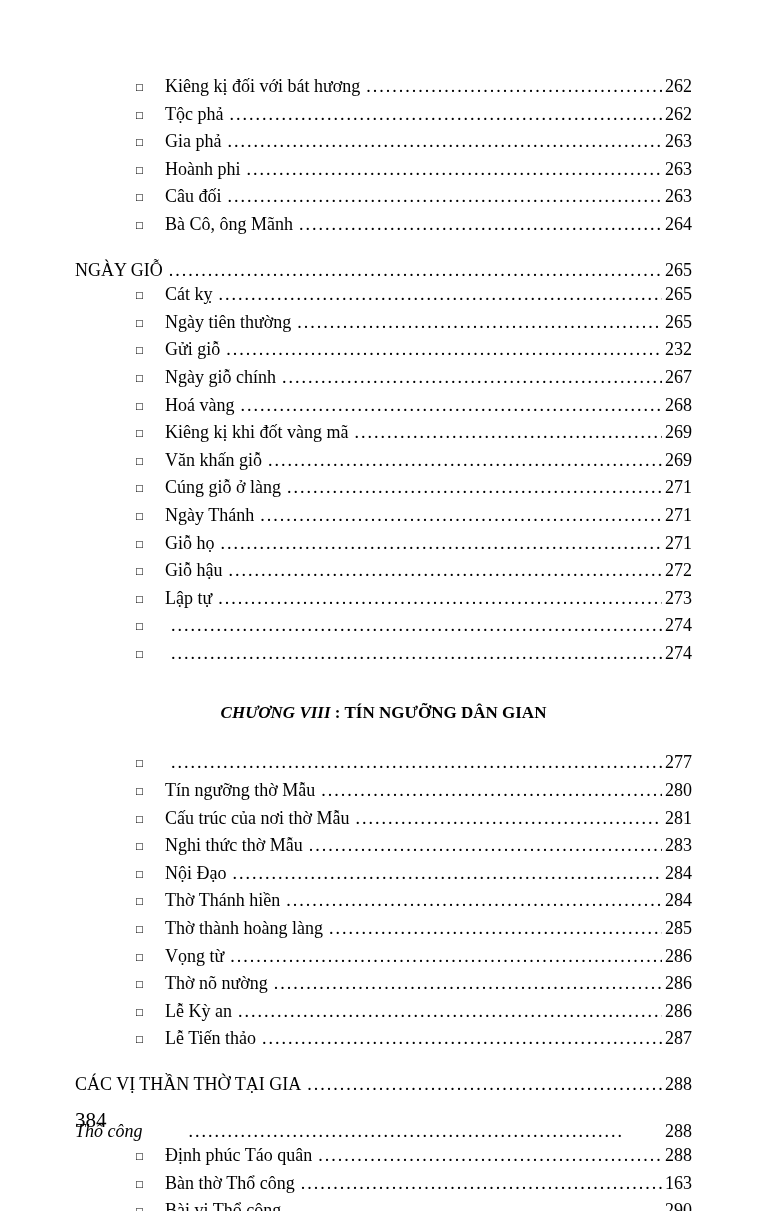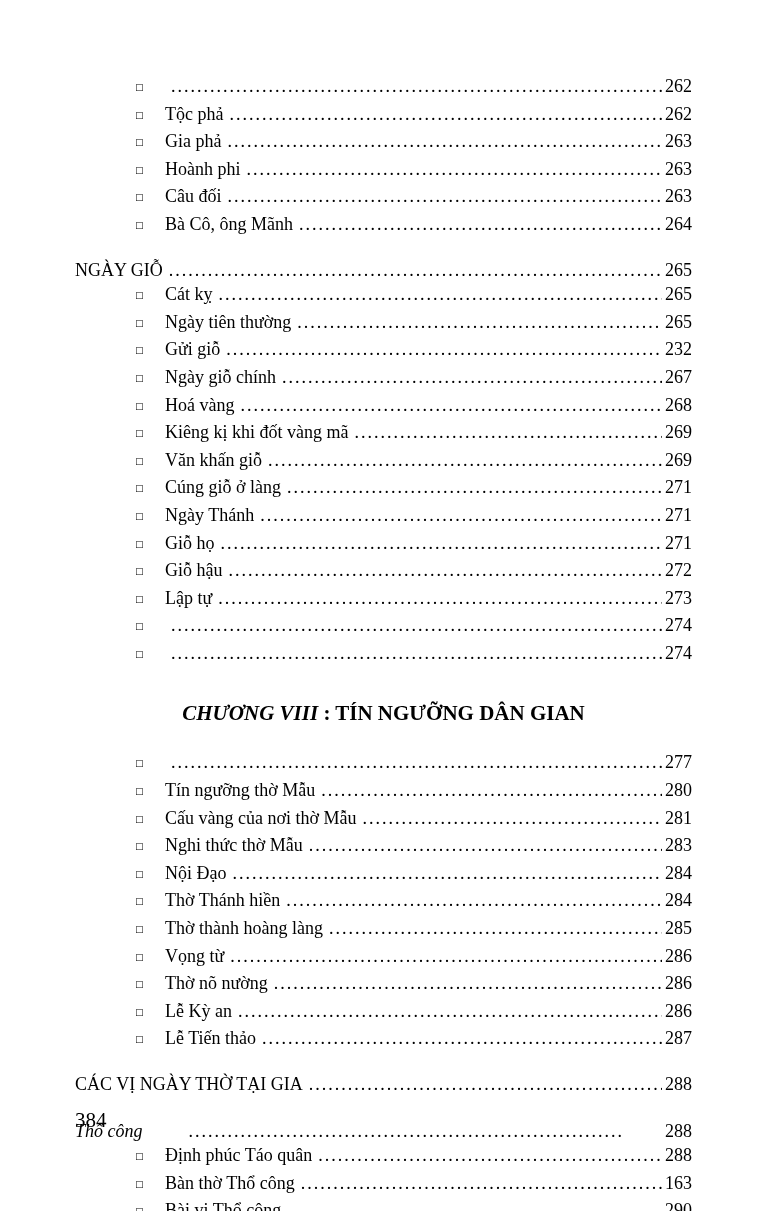--- a/index.html
+++ b/index.html
@@ -48,40 +48,41 @@
     letter-spacing: 2px;
     margin: 0 3px 0 6px;
     min-width: 10px;
   }
   .pagenum {
     flex: 0 0 auto;
     white-space: nowrap;
   }
   .chapter-heading {
     text-align: center;
-    font-size: 21px;
+    font-size: 17px;
     font-weight: bold;
     margin: 32px 0 24px 0;
     line-height: 26px;
   }
   .chapter-prefix { font-style: italic; }
   .page-number {
     position: absolute;
     left: 75px;
     bottom: 78px;
     font-size: 21px;
   }
 </style>
 </head>
 <body>
 
 <div class="page">
   <div class="toc" id="toc-container">
       <div class="toc-row item">
         <span class="bullet">□</span>
+        <span class="label">Kiêng kị đối với bát hương</span>
         <span class="dots">................................................................................................................................................................</span>
         <span class="pagenum">262</span>
       </div>
       <div class="toc-row item">
         <span class="bullet">□</span>
         <span class="label">Tộc phả</span>
         <span class="dots">................................................................................................................................................................</span>
         <span class="pagenum">262</span>
       </div>
       <div class="toc-row item">
@@ -202,21 +203,21 @@
         <span class="pagenum">277</span>
       </div>
       <div class="toc-row item">
         <span class="bullet">□</span>
         <span class="label">Tín ngưỡng thờ Mẫu</span>
         <span class="dots">................................................................................................................................................................</span>
         <span class="pagenum">280</span>
       </div>
       <div class="toc-row item">
         <span class="bullet">□</span>
-        <span class="label">Cấu vàng của nơi thờ Mẫu</span>
+        <span class="label">Cấu trúc của nơi thờ Mẫu</span>
         <span class="dots">................................................................................................................................................................</span>
         <span class="pagenum">281</span>
       </div>
       <div class="toc-row item">
         <span class="bullet">□</span>
         <span class="label">Nghi thức thờ Mẫu</span>
         <span class="dots">................................................................................................................................................................</span>
         <span class="pagenum">283</span>
       </div>
       <div class="toc-row item">
@@ -255,21 +256,21 @@
         <span class="dots">................................................................................................................................................................</span>
         <span class="pagenum">286</span>
       </div>
       <div class="toc-row item">
         <span class="bullet">□</span>
         <span class="label">Lễ Tiến thảo</span>
         <span class="dots">................................................................................................................................................................</span>
         <span class="pagenum">287</span>
       </div>
       <div class="toc-row section">
-        <span class="label">CÁC VỊ NGÀY THỜ TẠI GIA</span>
+        <span class="label">CÁC VỊ THẦN THỜ TẠI GIA</span>
         <span class="dots">................................................................................................................................................................</span>
         <span class="pagenum">288</span>
       </div>
       <div class="toc-row section-italic">
         <span class="label">Thổ công</span>
         <span class="dots">................................................................................................................................................................</span>
         <span class="pagenum">288</span>
       </div>
       <div class="toc-row item">
         <span class="bullet">□</span>

